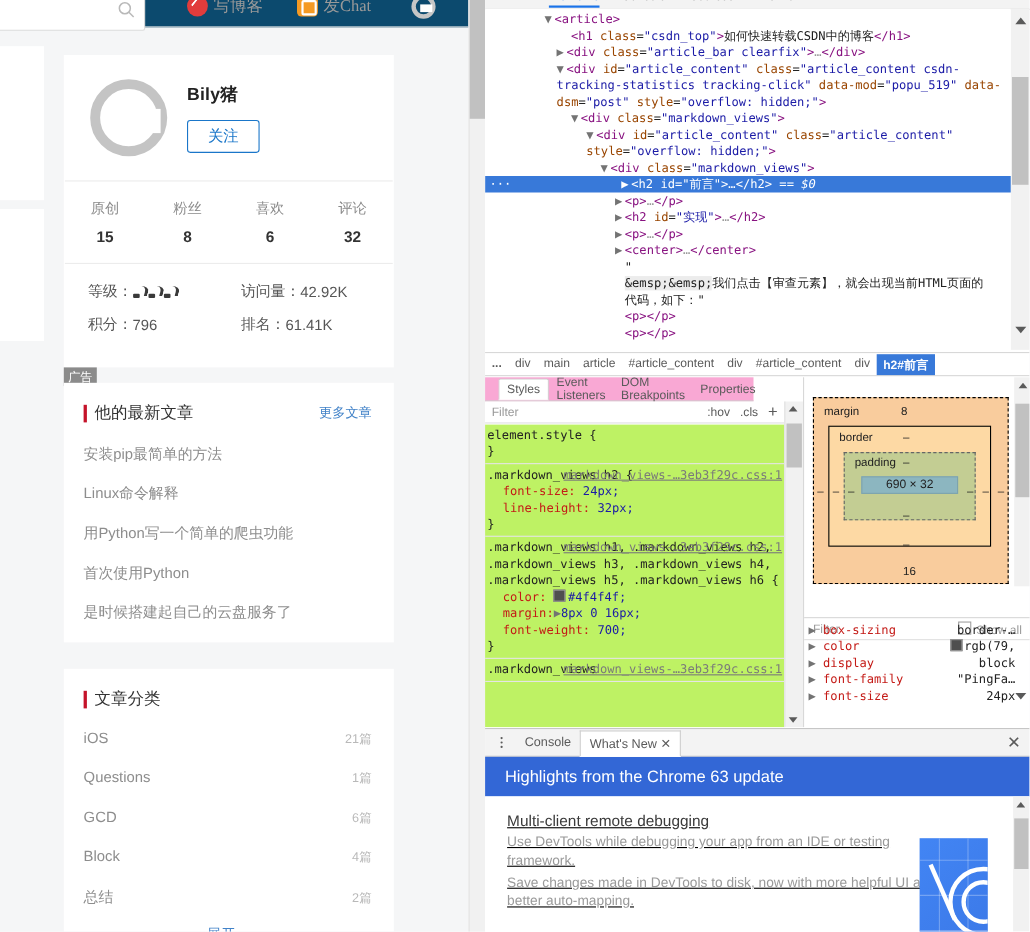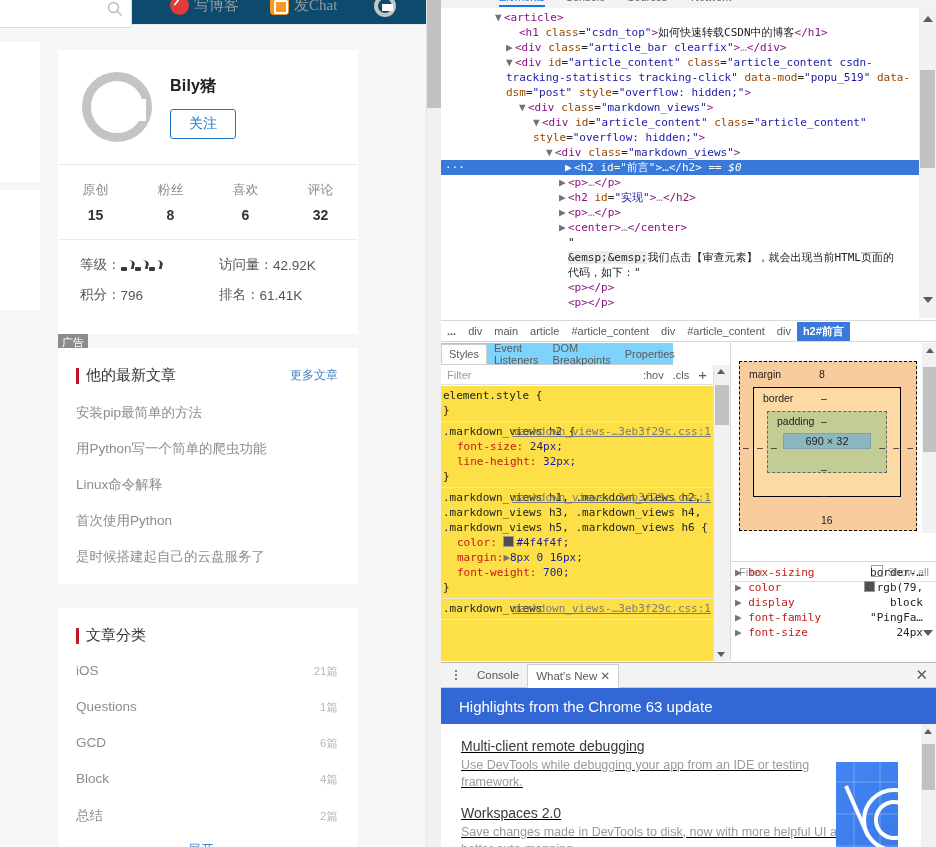--- a/index.html
+++ b/index.html
@@ -111,31 +111,31 @@
   .da-dn{top:289px;border-top:6px solid #5a5a5a;}
 
   
   .crumb{position:absolute;left:0;top:320px;width:495px;height:20px;background:#fff;
      border-top:1px solid #d8d8d8;border-bottom:1px solid #d8d8d8;
      display:flex;align-items:center;font-family:"Liberation Sans",sans-serif;font-size:11px;color:#5a5a5a;}
   .crumb span{padding:2px 6px;}
   .crumb .cactive{background:#3879d9;color:#fff;font-weight:bold;}
 
   
-  .sp-tabs{position:absolute;left:0;top:343px;width:232px;height:21px;background:#7dd3fc;
+  .sp-tabs{position:absolute;left:0;top:343px;width:232px;height:21px;background:#f9a8d4;
      border-bottom:1px solid #cdcdcd;display:flex;align-items:center;
-     font-family:"Liberation Sans",sans-serif;font-size:11px;color:#5a5a5a;}
+     font-family:"Liberation Sans",sans-serif;font-size:11px;color:#5a5a5a;padding-left:12px;}
   .sp-tabs span{padding:3px 7px;}
   .sp-tabs .sactive{background:#fff;border:1px solid #cdcdcd;border-bottom:1px solid #fff;
      margin-bottom:-1px;border-radius:2px 2px 0 0;}
   .sp-filter{position:absolute;left:0;top:365px;width:272px;height:20px;background:#fff;
      border-bottom:1px solid #e0e0e0;display:flex;align-items:center;justify-content:space-between;
      font-family:"Liberation Sans",sans-serif;font-size:11px;color:#9a9a9a;padding:0 6px;box-sizing:border-box;}
   .sp-filter .fr{color:#5a5a5a;display:flex;gap:9px;align-items:center;}
-  .css-area{position:absolute;left:0;top:386px;width:272px;height:275px;background:#fde047;overflow:hidden;
+  .css-area{position:absolute;left:0;top:386px;width:272px;height:275px;background:#bef264;overflow:hidden;
      font-size:11px;line-height:15px;color:#222;}
   .rule{border-bottom:1px solid #e5e5e5;padding:2px 0 3px 2px;position:relative;}
   .rule .src{position:absolute;right:2px;top:2px;color:#7a7a7a;text-decoration:underline;font-size:11px;}
   .sel-txt{color:#222;}
   .prop{color:#c41a16;padding-left:14px;}
   .val{color:#1a1aa6;}
   .swatch{display:inline-block;width:9px;height:9px;background:#4f4f4f;border:1px solid #999;
      vertical-align:-1px;margin-right:2px;}
   .exp{color:#737373;}
   .css-scroll{position:absolute;left:272px;top:365px;width:16px;height:296px;background:#f1f1f1;border-left:1px solid #e0e0e0;}
@@ -267,22 +267,22 @@
 
     <div class="adtag">广告</div>
 
     <div class="card acard">
       <div class="sec-head">
         <span class="sec-title">他的最新文章</span>
         <span class="sec-more">更多文章</span>
       </div>
       <div class="alist">
         <div class="aitem">安装pip最简单的方法</div>
+        <div class="aitem">Linux命令解释</div>
         <div class="aitem">用Python写一个简单的爬虫功能</div>
-        <div class="aitem">Linux命令解释</div>
         <div class="aitem">首次使用Python</div>
         <div class="aitem">是时候搭建起自己的云盘服务了</div>
       </div>
     </div>
 
     <div class="card ccard">
       <div class="sec-head">
         <span class="sec-title">文章分类</span>
       </div>
       <div style="padding-top:2px;">
@@ -494,21 +494,20 @@
         <span class="dtab dactive"><span>What's New</span> <span>✕</span></span>
         <span class="dw-close">✕</span>
       </div>
       <div class="wn-head">Highlights from the Chrome 63 update</div>
       <div class="wn-body">
         <div class="wn-item">
           <div class="wn-t">Multi-client remote debugging</div>
           <div class="wn-d">Use DevTools while debugging your app from an IDE or testing framework.</div>
         </div>
         <div class="wn-item">
-          <div class="wn-t">Workspaces 2.0</div>
           <div class="wn-d">Save changes made in DevTools to disk, now with more helpful UI and better auto-mapping.</div>
         </div>
         <div class="wn-img">
           <svg width="62" height="105" viewBox="0 0 62 105">
             <g stroke="#ffffff" stroke-opacity="0.28" fill="none" stroke-width="1">
               <line x1="0" y1="20" x2="62" y2="20"></line>
                 <line x1="0" y1="52" x2="62" y2="52"></line>
               <line x1="0" y1="84" x2="62" y2="84"></line>
                 <line x1="18" y1="0" x2="18" y2="105"></line>
               <line x1="44" y1="0" x2="44" y2="105"></line>

